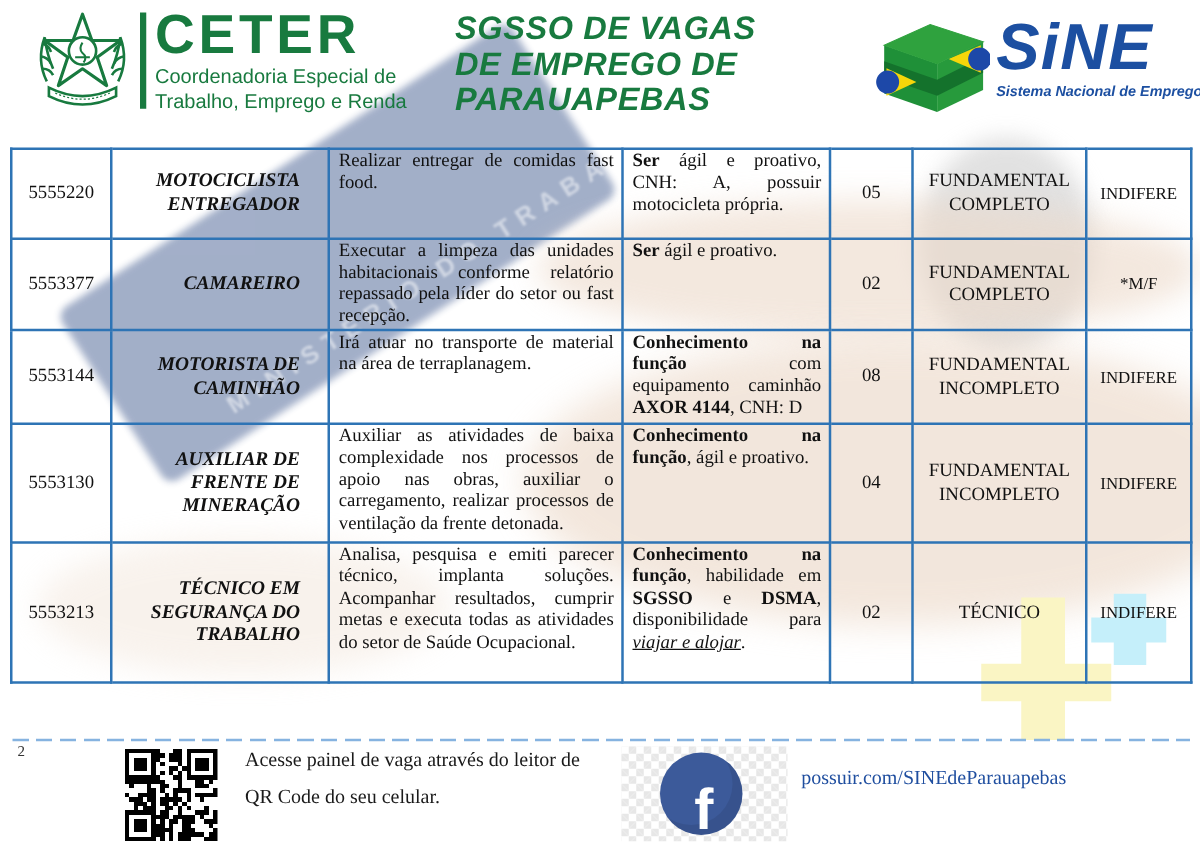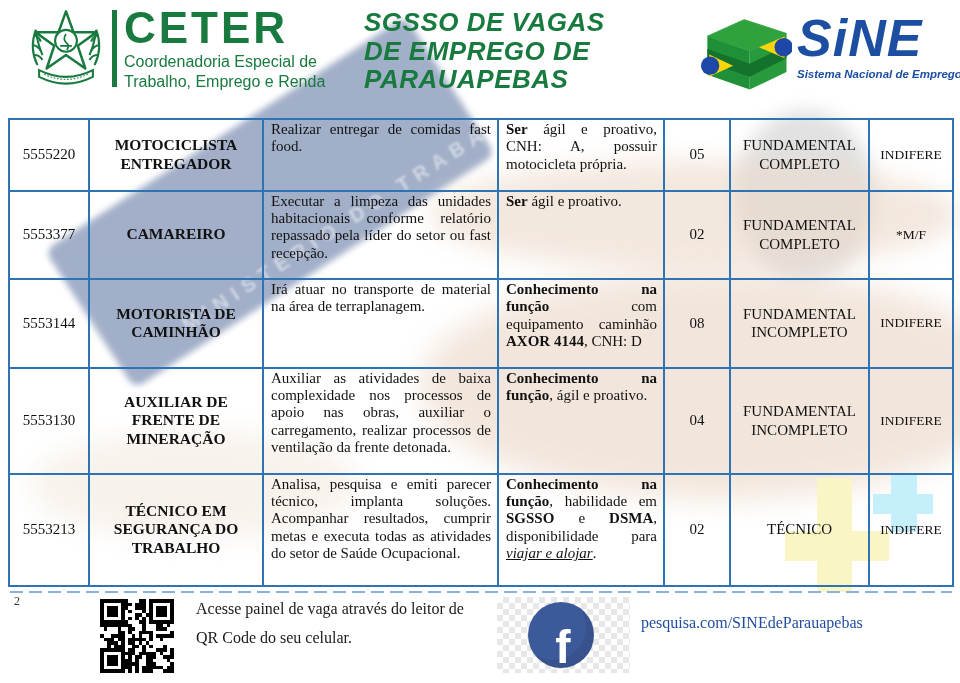--- a/index.html
+++ b/index.html
@@ -76,22 +76,22 @@
     border-collapse:collapse; table-layout:fixed;
     font-size:15px; color:#111;
   }
   .jobs-table td { border:2px solid #2e74b5; background:transparent; overflow:hidden; }
   #rows tr:nth-child(1){ height:59px; }
   #rows tr:nth-child(2){ height:73px; }
   #rows tr:nth-child(3){ height:75px; }
   #rows tr:nth-child(4){ height:95px; }
   #rows tr:nth-child(5){ height:112px; }
   .c-id { text-align:center; vertical-align:middle; }
-  .c-title { text-align:center; vertical-align:middle; font-weight:bold; font-size:15.5px; padding:12px 22px; line-height:1.2; }
-  .c-desc, .c-req { vertical-align:top; text-align:justify; padding:1px 6px 16px 7px; line-height:1.16; }
+  .c-title { text-align:right; vertical-align:middle; font-weight:bold; font-size:15.5px; padding:12px 22px; line-height:1.2;font-style:italic; }
+  .c-desc, .c-req { vertical-align:top; text-align:justify; padding:1px 6px 1px 7px; line-height:1.16; }
   .c-qty { text-align:center; vertical-align:middle; }
   .c-edu { text-align:center; vertical-align:middle; line-height:1.25; padding:16px 10px; }
   .c-gender { text-align:center; vertical-align:middle; font-size:13.5px; }
   .b { font-weight:bold; }
   .i { font-style:italic; }
   .u { text-decoration:underline; }
 
   
   .footer-line {
     position:absolute; left:10px; top:591px; width:942px; height:2px; z-index:2;
@@ -424,16 +424,16 @@
     <div>Acesse painel de vaga através do leitor de</div>
     <div>QR Code do seu celular.</div>
   </div>
 
   <div class="fb-wrap">
     <div class="fb-circle">
       <span class="fb-f">f</span>
     </div>
   </div>
   <div class="fb-caption">
-    <div class="fb-caption-line2">pesquisa.com/SINEdeParauapebas</div>
+    <div class="fb-caption-line2">possuir.com/SINEdeParauapebas</div>
   </div>
 
 </div>
 
 </body></html>

